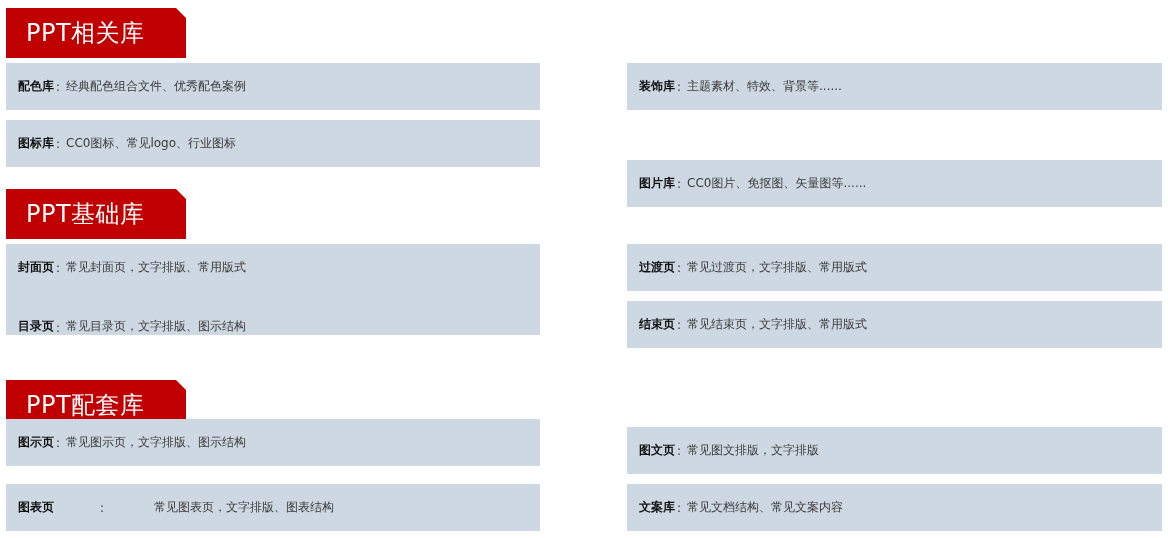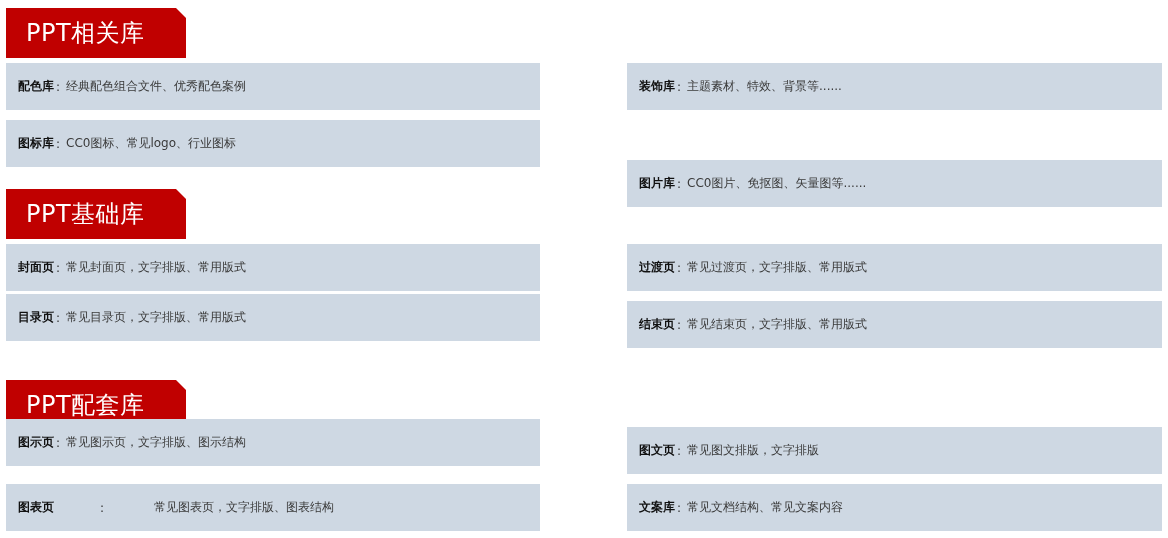--- a/index.html
+++ b/index.html
@@ -87,24 +87,24 @@
 <div class="row left" style="top:244px;">
   <span class="label">封面页</span>
     <span class="sep">:</span>
     <span class="desc">常见封面页，文字排版、常用版式</span>
 </div>
 <div class="row right" style="top:244px;">
   <span class="label">过渡页</span>
     <span class="sep">:</span>
     <span class="desc">常见过渡页，文字排版、常用版式</span>
 </div>
-<div class="row left" style="top:294px;">
+<div class="row left" style="top:288px;align-items:flex-end;">
   <span class="label">目录页</span>
     <span class="sep">:</span>
-    <span class="desc">常见目录页，文字排版、常用版式</span>
+    <span class="desc">常见目录页，文字排版、图示结构</span>
 </div>
 <div class="row right" style="top:301px;">
   <span class="label">结束页</span>
     <span class="sep">:</span>
     <span class="desc">常见结束页，文字排版、常用版式</span>
 </div>
 
 <div class="section-header" style="top:372px;margin-top:8px;">
   <span>PPT配套库</span>
 </div>

